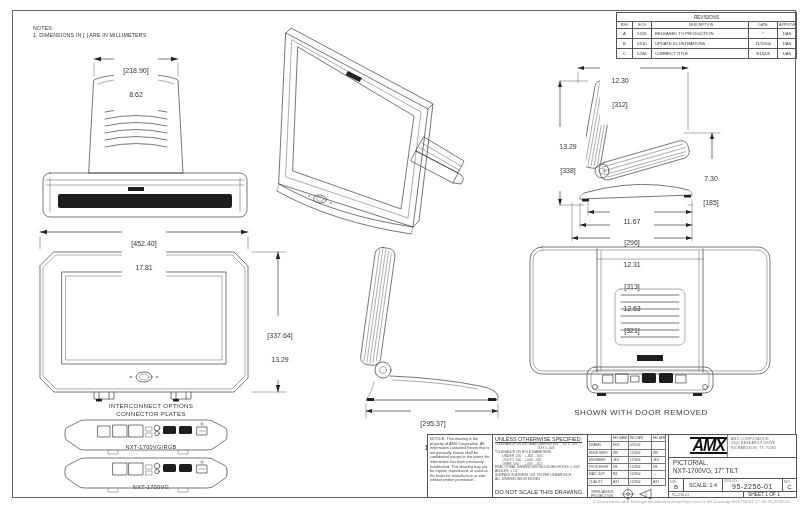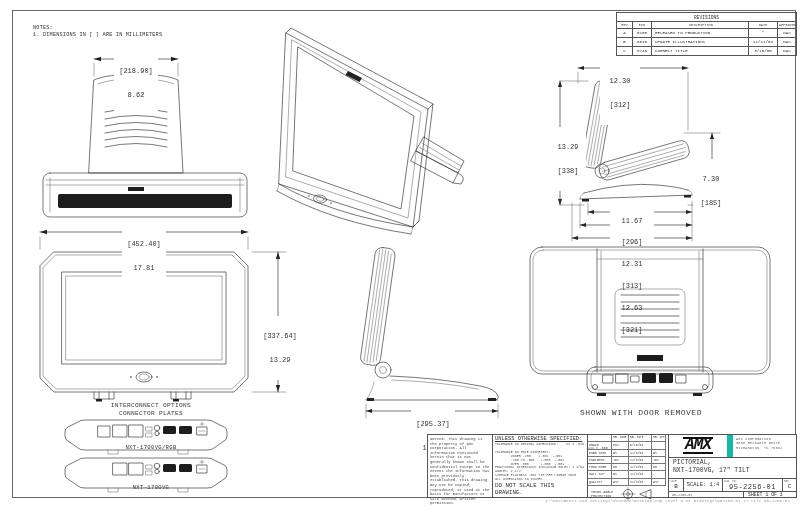--- a/index.html
+++ b/index.html
@@ -1,17 +1,17 @@
 <!DOCTYPE html>
 <html><head>
 <meta charset="utf-8">
 <style>
   html,body{margin:0;padding:0;background:#e8e8e8;}
   .sheet{position:relative;width:808px;height:519px;background:#fff;overflow:hidden;
-         font-family:Liberation Mono, monospace;color:#333;}
+         font-family:Liberation Sans, sans-serif;color:#333;}
   .sheet-border{position:absolute;left:12px;top:10px;width:782px;height:486px;border:1px solid #666;}
   svg{position:absolute;overflow:visible;}
   svg *{vector-effect:non-scaling-stroke;}
   .ln{stroke:#3c3c3c;stroke-width:.7;fill:none;stroke-linecap:round;stroke-linejoin:round;}
   .thin{stroke:#5a5a5a;stroke-width:.5;fill:none;}
   .f{fill:#222;stroke:none;}
   .dk{fill:#1d1d1d;stroke:none;}
   .txt{position:absolute;color:#333;}
   .dim{position:absolute;background:#fff;text-align:center;font-size:7px;line-height:8px;color:#333;white-space:pre;}
   .dim6{line-height:7.3px;}
@@ -37,23 +37,23 @@
   .tol{font-size:3.3px;line-height:3.9px;color:#555;white-space:pre;}
   .dns{margin-top:auto;font-size:5.8px;padding-bottom:1px;}
   .tb-sig{width:80px;border-right:1px solid #555;display:flex;flex-direction:column;font-size:3.2px;}
   .sig-grid{display:grid;grid-template-columns:24px 17px 23px 14px;}
   .sig-grid>div{border-bottom:1px solid #777;border-right:1px solid #777;padding:1px 1px;height:4.3px;overflow:hidden;white-space:nowrap;color:#444;}
   .sig-head{font-size:2.8px;color:#666;}
   .tb-proj{flex:1;display:flex;align-items:center;gap:3px;padding:1px 3px;}
   .proj-text{font-size:3.4px;line-height:4px;color:#444;width:26px;}
   .tb-right{flex:1;display:flex;flex-direction:column;}
   .tb-r1{height:22px;display:flex;border-bottom:1px solid #555;}
-  .amx-logo{width:58px;display:flex;align-items:center;justify-content:center;
+  .amx-logo{width:58px;display:flex;align-items:center;justify-content:flex-end;
             font-style:italic;font-weight:900;font-size:16px;letter-spacing:-1px;color:#111;
-            border-right:6px solid #14b8a6;}
+            border-right:1px solid #14b8a6;}
   .amx-logo span{border-top:2.5px solid #111;border-bottom:2.5px solid #111;line-height:13px;padding:0 2px;}
   .address{flex:1;padding:2px 3px;font-size:3.4px;line-height:4.4px;color:#666;letter-spacing:.3px;}
   .tb-r2{height:19px;border-bottom:1px solid #555;padding:1px 4px;font-size:6.4px;line-height:8px;}
   .tb-r3{height:12px;display:flex;border-bottom:1px solid #555;align-items:stretch;}
   .tb-r3>div{border-right:1px solid #555;display:flex;flex-direction:column;justify-content:center;align-items:center;}
   .tb-r3>div:last-child{border-right:none;}
   .mini-label{font-size:2.8px;color:#777;line-height:3px;align-self:flex-start;padding-left:1px;}
   .size-cell{width:14px;} .scale-cell{width:38px;font-size:5.4px;justify-content:center;}
   .dwg-cell{flex:1;} .rev-cell{width:13px;}
   .size-val{font-size:6px;} .dwg-val{font-size:7px;letter-spacing:.5px;} .rev-val{font-size:6px;}

